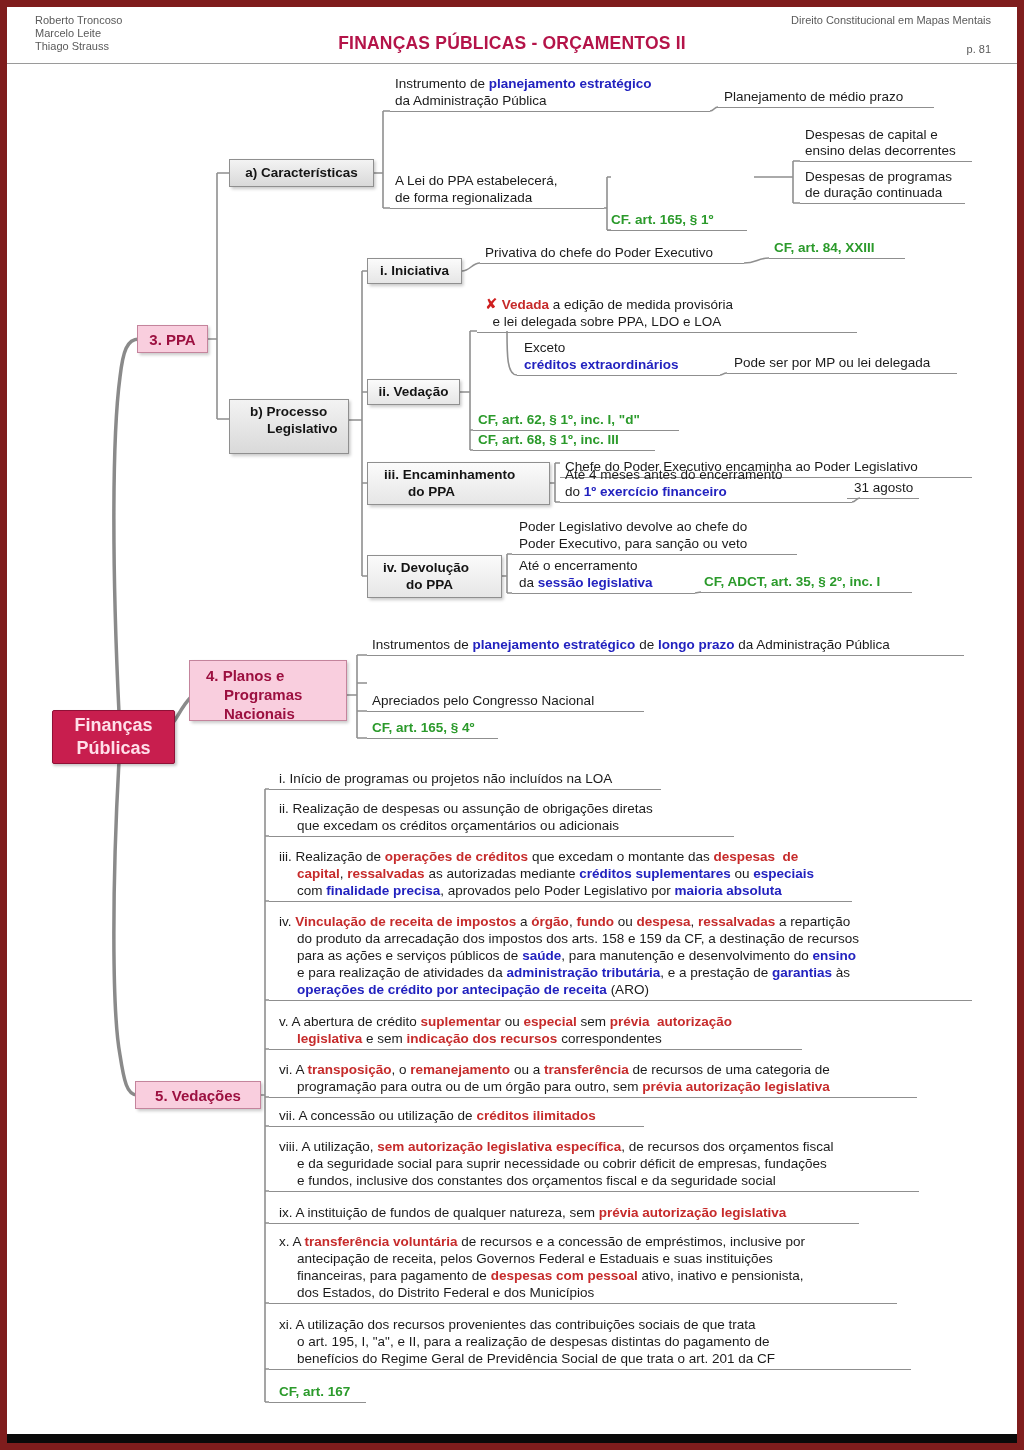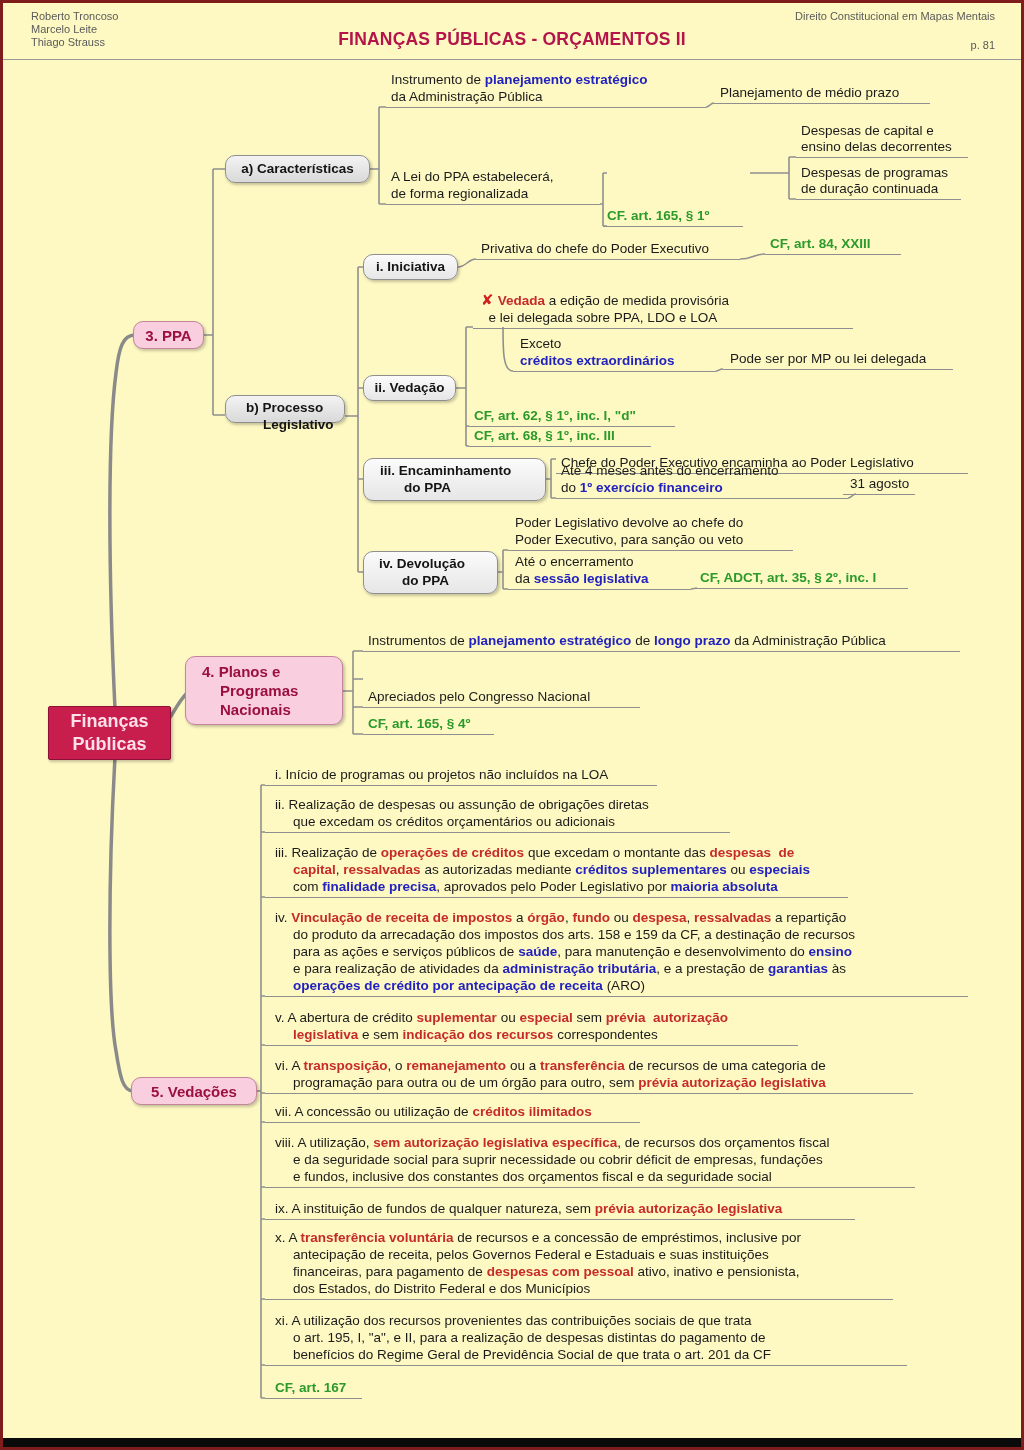--- a/index.html
+++ b/index.html
@@ -1,31 +1,31 @@
 <!DOCTYPE html>
 <html><head>
 <meta charset="utf-8">
 <style>
   html,body{margin:0;padding:0;background:#e8e8e8;}
-  #page{position:relative;width:1024px;height:1450px;background:#fef9c3;border:3px solid #7f1d1d;
+  #page{position:relative;width:1024px;height:1450px;background:#ffffff;border:7px solid #7f1d1d;
         box-sizing:border-box;overflow:hidden;font-family:"Liberation Sans","DejaVu Sans",sans-serif;}
   
   #hdr{position:absolute;left:0;top:0;width:100%;height:57px;border-bottom:1px solid #9a9a9a;box-sizing:border-box;}
   .hmeta{position:absolute;font-size:11px;line-height:13px;color:#5a5a5a;white-space:pre-line;}
   #htitle{position:absolute;left:0;top:26px;width:100%;text-align:center;font-size:17.5px;font-weight:700;color:#b41449;letter-spacing:.2px;}
   
   #wires{position:absolute;left:0;top:0;pointer-events:none;}
   
   .ln{position:absolute;font-size:13.5px;line-height:17px;color:#1b1b1b;white-space:pre-wrap;
       padding:0 0 2px 5px;border-bottom:1.6px solid #8f8f8f;box-sizing:border-box;}
   .vitem{position:absolute;font-size:13.5px;line-height:17px;color:#1b1b1b;white-space:pre-wrap;
       padding:0 0 2px 28px;text-indent:-18px;border-bottom:1.6px solid #8f8f8f;box-sizing:border-box;}
   
   .bx{position:absolute;display:flex;align-items:center;justify-content:center;text-align:center;
-      border:1.5px solid #8f8f8f;border-radius:10px;background:linear-gradient(180deg,#fbfbfb,#e6e6e6);
+      border:1.5px solid #8f8f8f;border-radius:0;background:linear-gradient(180deg,#fbfbfb,#e6e6e6);
       font-weight:700;font-size:13.5px;line-height:16.5px;color:#141414;white-space:pre-line;
       box-shadow:1.5px 2px 3px rgba(0,0,0,.22);box-sizing:border-box;}
   .bx.gray{background:linear-gradient(180deg,#f3f3f3,#d9d9d9);}
   .bx.blk{display:block;text-align:left;}
   .bx.pink{background:#f9cede;border-color:#c4849c;color:#9c1040;font-size:15px;line-height:19px;}
   .bx.central{background:#c81e4e;border-color:#8f1036;color:#ffdfe9;font-size:18px;line-height:23px;border-radius:2px;}
   
   .c-k{color:#1b1b1b;}
   .c-b{color:#2222bf;font-weight:700;}
   .c-r{color:#c62b2b;font-weight:700;}
@@ -70,38 +70,38 @@
       <path d="M495 569 H500 M500 547 V586 M500 547 H505 M500 586 H505"></path>
       <path d="M688 586 L694 585"></path>
       <path d="M340 688 H350 M350 648 V731 M350 648 H360 M350 676 H360 M350 704 H360 M350 731 H360"></path>
       <path d="M254 1088 H258 M258 782 V1395 M258 782 H262 M258 829 H262 M258 894 H262 M258 993 H262 M258 1042 H262 M258 1090 H262 M258 1119 H262 M258 1184 H262 M258 1216 H262 M258 1296 H262 M258 1362 H262 M258 1395 H262"></path>
     </g>
   </svg>
 
   <div class="bx central" style="left:45px;top:703px;width:123px;height:54px;">Finanças
 Públicas</div>
   <div class="bx pink" style="left:130px;top:318px;width:71px;height:28px;">3. PPA</div>
-  <div class="bx pink blk" style="left:182px;top:653px;width:158px;height:69px;padding:5px 0 0 34px;text-indent:-18px;">4. Planos e
+  <div class="bx pink blk" style="left:182px;top:653px;width:158px;height:61px;padding:5px 0 0 34px;text-indent:-18px;">4. Planos e
 Programas
 Nacionais</div>
   <div class="bx pink" style="left:128px;top:1074px;width:126px;height:28px;">5. Vedações</div>
 
   <div class="bx gray" style="left:222px;top:152px;width:145px;height:28px;">a) Características</div>
   <div class="ln" style="left:383px;top:68px;width:320px;"><span class="c-k">Instrumento de </span><span class="c-b">planejamento estratégico</span><span class="c-k">
 da Administração Pública</span></div>
   <div class="ln" style="left:710px;top:81px;width:217px;padding-left:7px;"><span class="c-k">Planejamento de médio prazo</span></div>
   <div class="ln" style="left:383px;top:165px;width:214px;"><span class="c-k">A Lei do PPA estabelecerá,
 de forma regionalizada</span></div>
   <div class="ln" style="left:793px;top:120px;width:172px;line-height:16px;"><span class="c-k">Despesas de capital e
 ensino delas decorrentes</span></div>
   <div class="ln" style="left:793px;top:162px;width:165px;line-height:16px;"><span class="c-k">Despesas de programas
 de duração continuada</span></div>
   <div class="ln" style="left:600px;top:204px;width:140px;padding-left:4px;"><span class="c-g">CF. art. 165, § 1º</span></div>
 
-  <div class="bx gray blk" style="left:222px;top:392px;width:120px;height:28px;padding:4px 0 0 37px;text-indent:-17px;">b) Processo
+  <div class="bx gray blk" style="left:222px;top:392px;width:120px;height:55px;padding:4px 0 0 37px;text-indent:-17px;">b) Processo
 Legislativo</div>
 
   <div class="bx" style="left:360px;top:251px;width:95px;height:26px;">i. Iniciativa</div>
   <div class="ln" style="left:473px;top:237px;width:264px;"><span class="c-k">Privativa do chefe do Poder Executivo</span></div>
   <div class="ln" style="left:762px;top:232px;width:136px;"><span class="c-g">CF, art. 84, XXIII</span></div>
 
   <div class="bx" style="left:360px;top:372px;width:93px;height:26px;">ii. Vedação</div>
   <div class="ln" style="left:470px;top:289px;width:380px;line-height:16.5px;padding-left:8px;"><span class="c-x">✘ </span><span class="c-r">Vedada</span><span class="c-k"> a edição de medida provisória
   e lei delegada sobre PPA, LDO e LOA</span></div>
   <div class="ln" style="left:510px;top:333px;width:203px;line-height:16.5px;padding-left:7px;"><span class="c-k">Exceto

